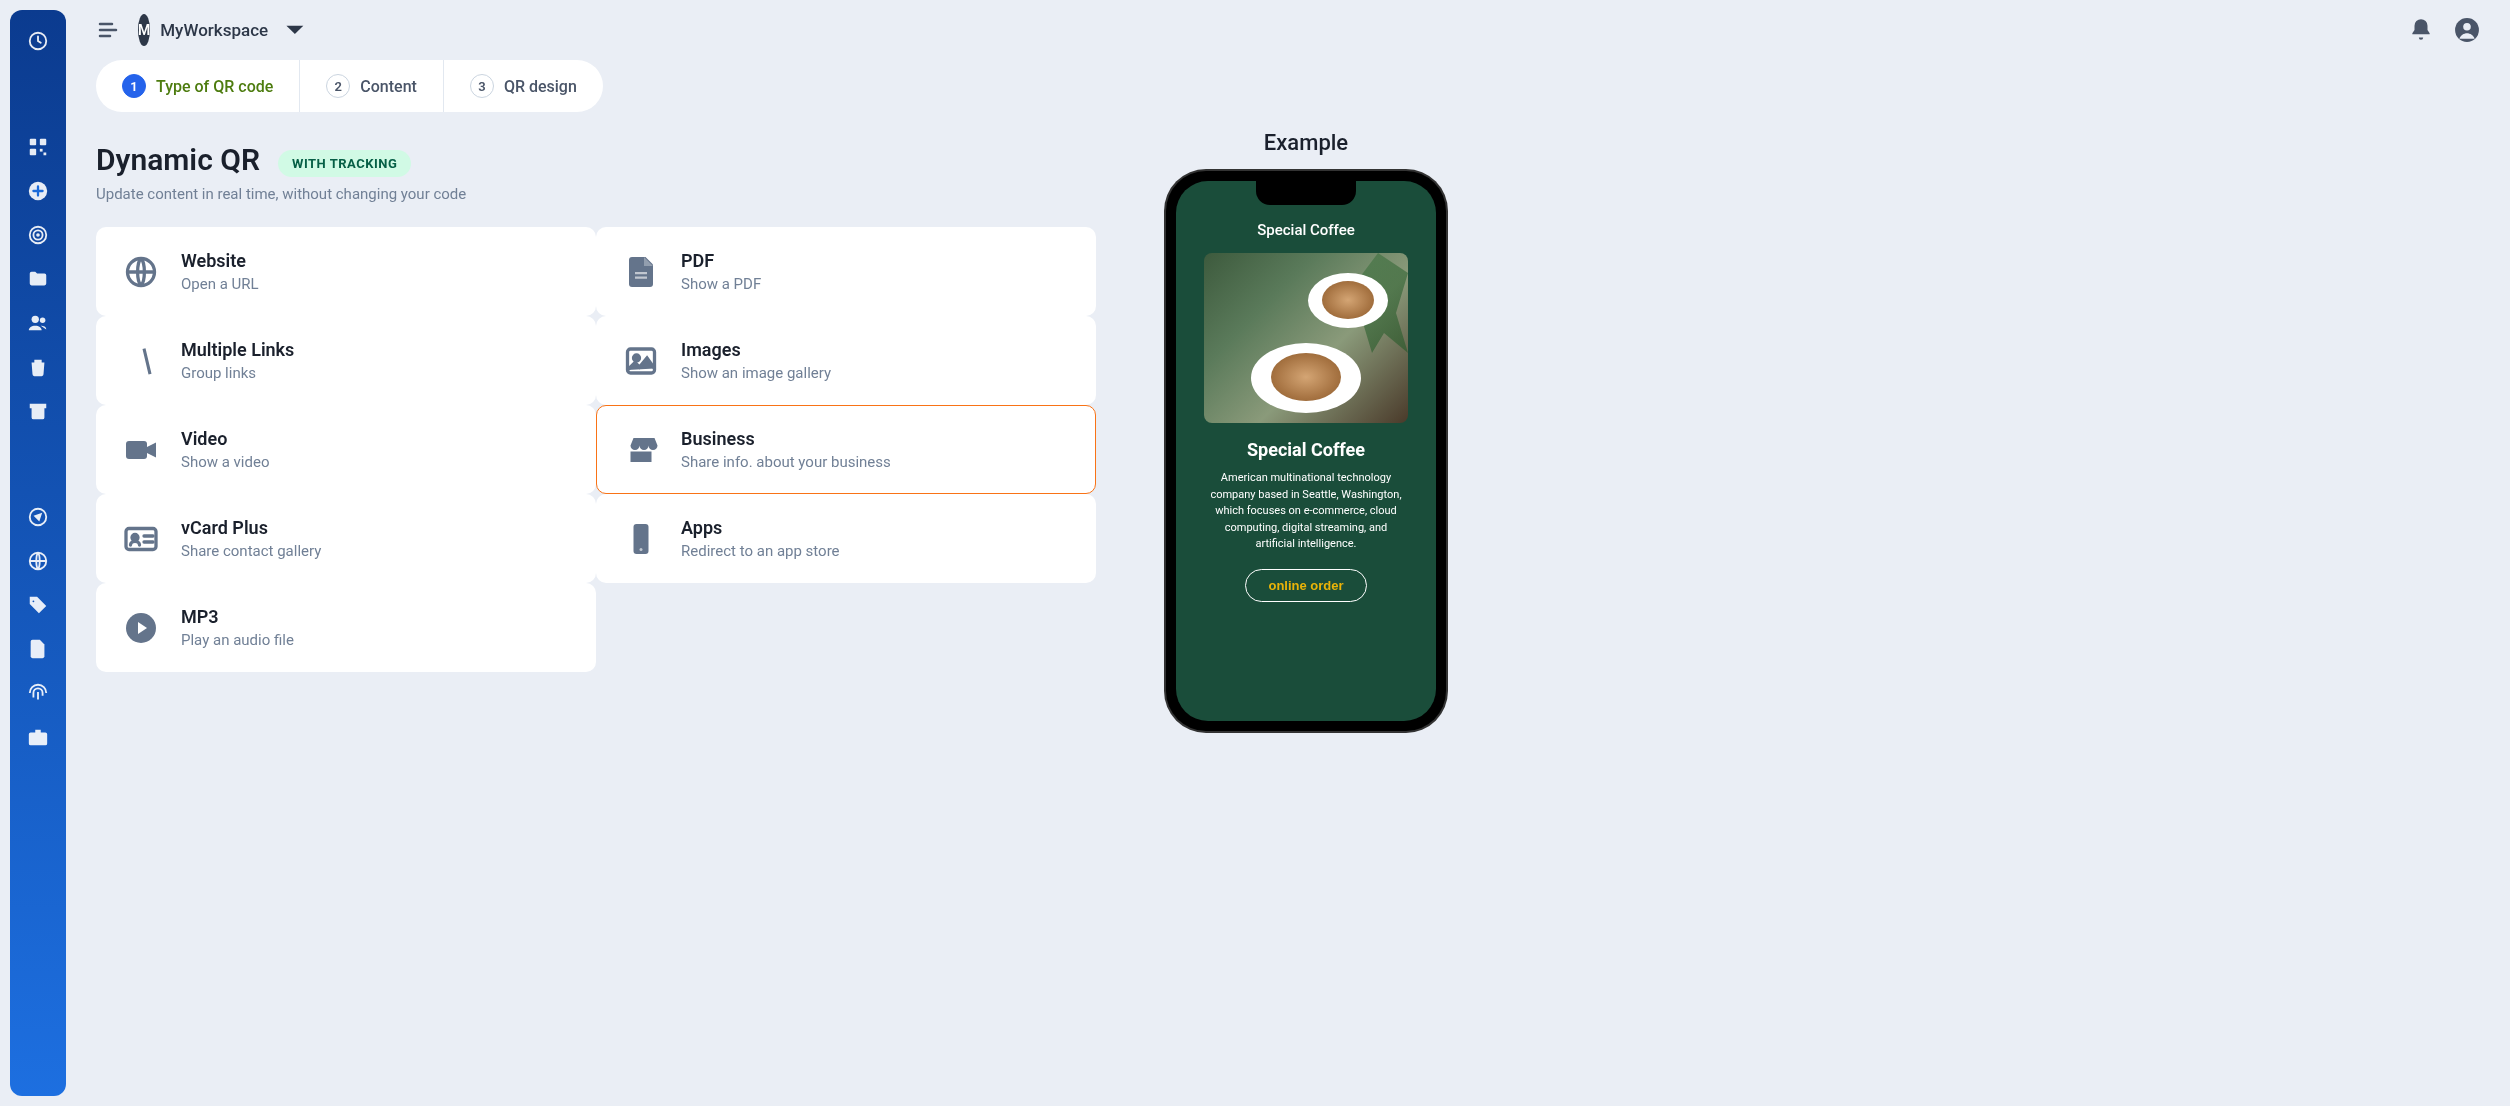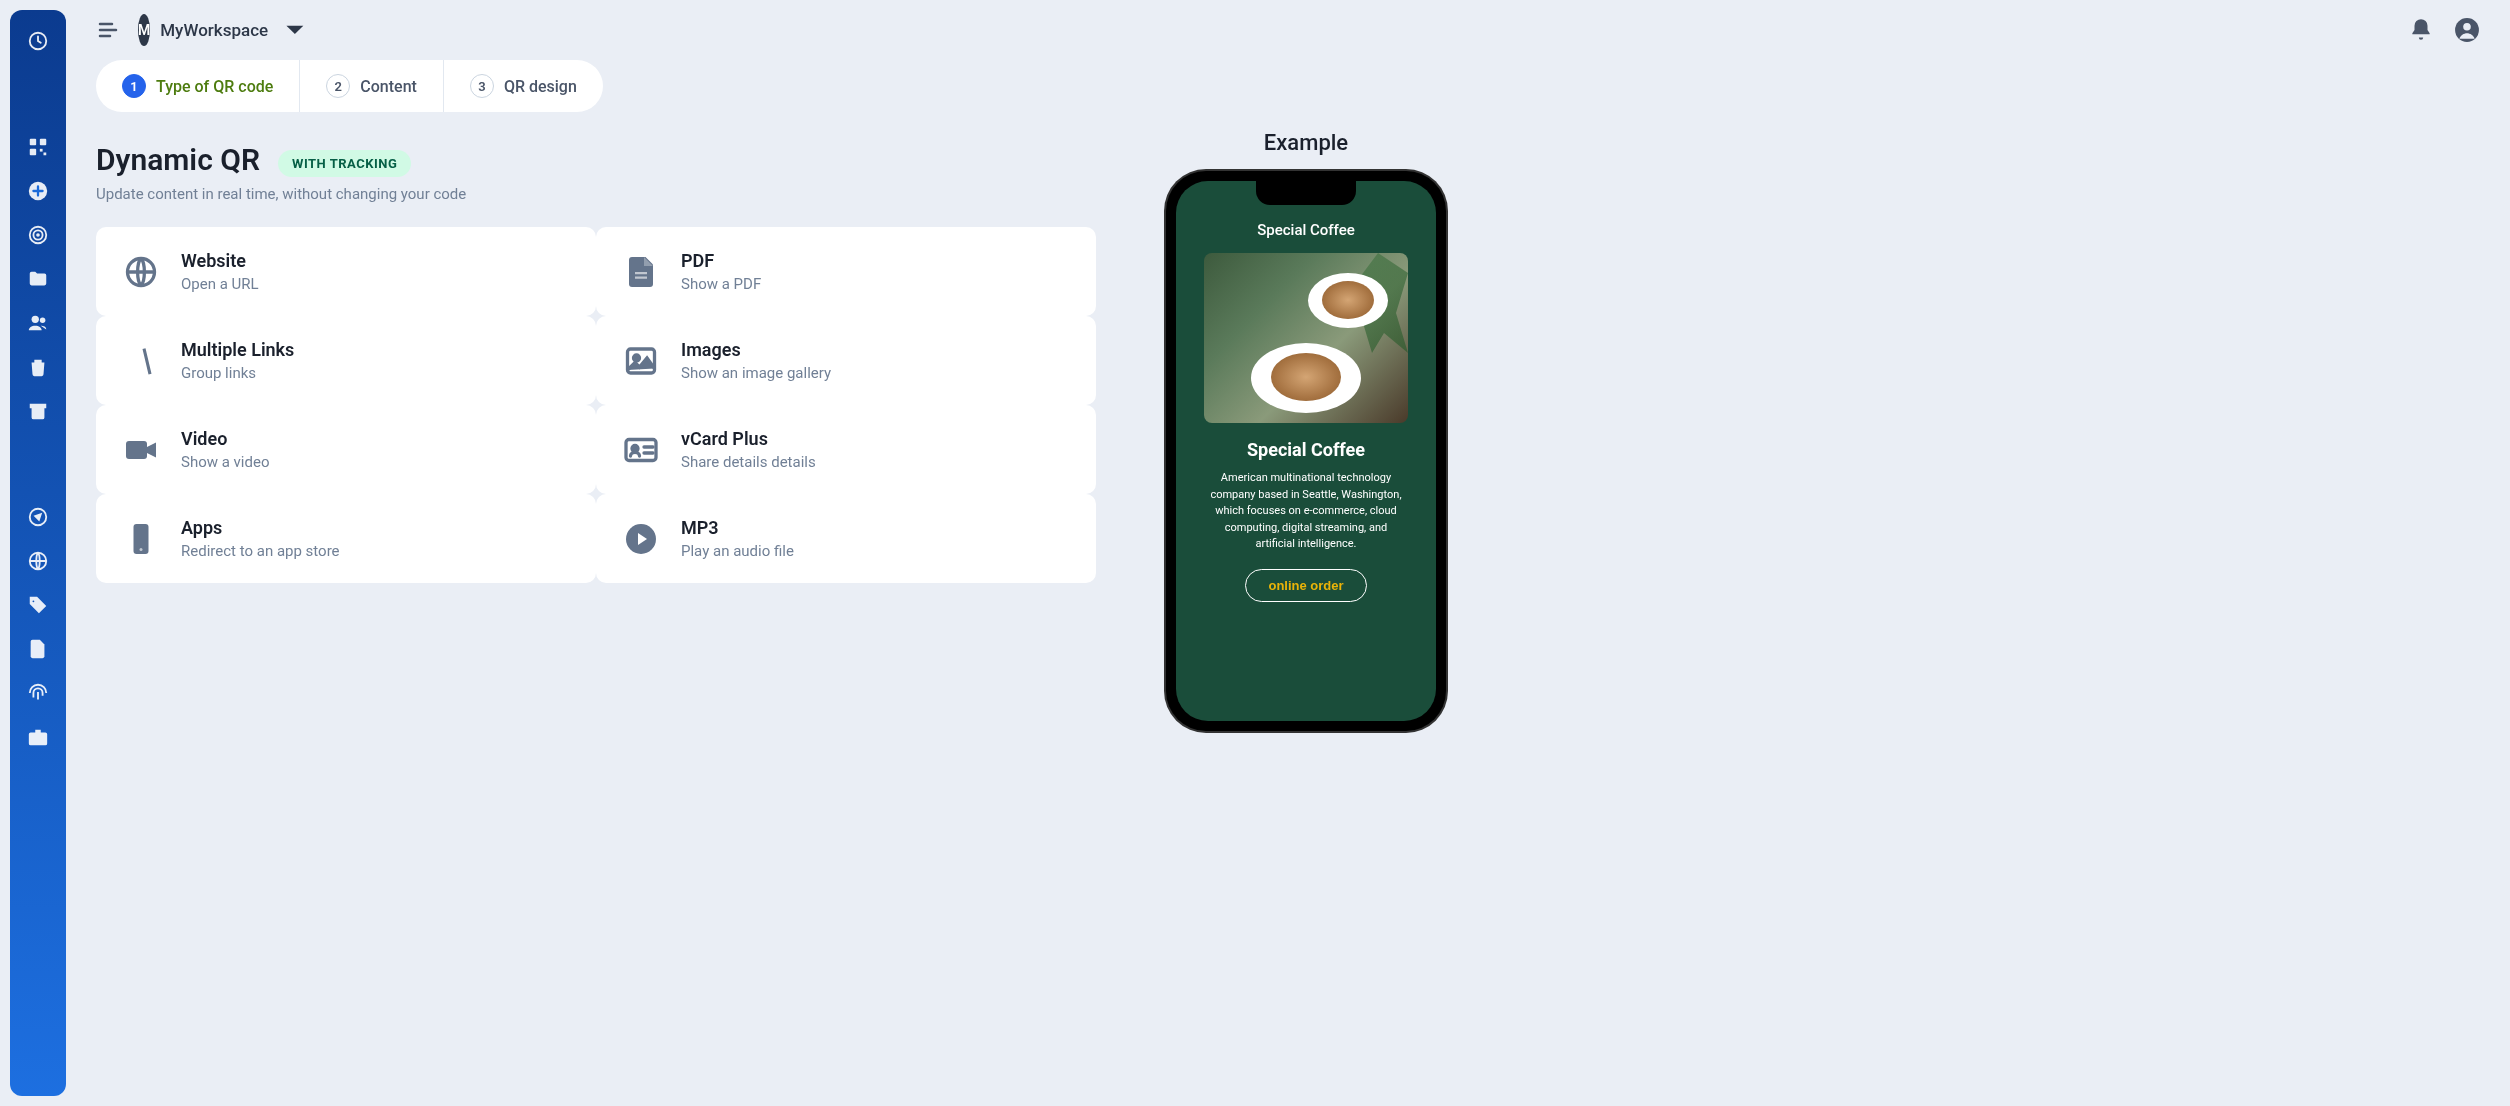--- a/index.html
+++ b/index.html
@@ -528,29 +528,38 @@
           <div class="card">
             <div class="card-icon"><svg viewBox="0 0 24 24" fill="currentColor">
                   <rect x="2" y="6" width="14" height="12" rx="2"></rect>
                   <path d="M16 10l6-3v10l-6-3z"></path>
                 </svg></div>
             <div>
               <div class="card-title">Video</div>
               <div class="card-desc">Show a video</div>
             </div>
           </div>
+          <div class="card selected">
+            <div class="card-icon"><svg viewBox="0 0 24 24" fill="currentColor">
+                  <path d="M3 4h18l2 5a3 3 0 01-3 3 3 3 0 01-3-3 3 3 0 01-6 0 3 3 0 01-3 3 3 3 0 01-3-3l2-5zM5 13v7h14v-7"></path>
+                </svg></div>
+            <div>
+              <div class="card-title">Business</div>
+              <div class="card-desc">Share info. about your business</div>
+            </div>
+          </div>
           <div class="card">
             <div class="card-icon"><svg viewBox="0 0 24 24" fill="none" stroke="currentColor" stroke-width="2.2">
                   <rect x="2" y="5" width="20" height="14" rx="2"></rect>
                   <circle cx="8" cy="11" r="2" fill="currentColor"></circle>
                   <path d="M5 16c0-1.5 1.5-2.5 3-2.5s3 1 3 2.5M14 10h6M14 14h6" stroke-linecap="round"></path>
                 </svg></div>
             <div>
               <div class="card-title">vCard Plus</div>
-              <div class="card-desc">Share details details</div>
+              <div class="card-desc">Share contact gallery</div>
             </div>
           </div>
           <div class="card">
             <div class="card-icon"><svg viewBox="0 0 24 24" fill="currentColor">
                   <rect x="7" y="2" width="10" height="20" rx="2"></rect>
                   <circle cx="12" cy="19" r="1" fill="#fff" opacity="0.6"></circle>
                 </svg></div>
             <div>
               <div class="card-title">Apps</div>
               <div class="card-desc">Redirect to an app store</div>

